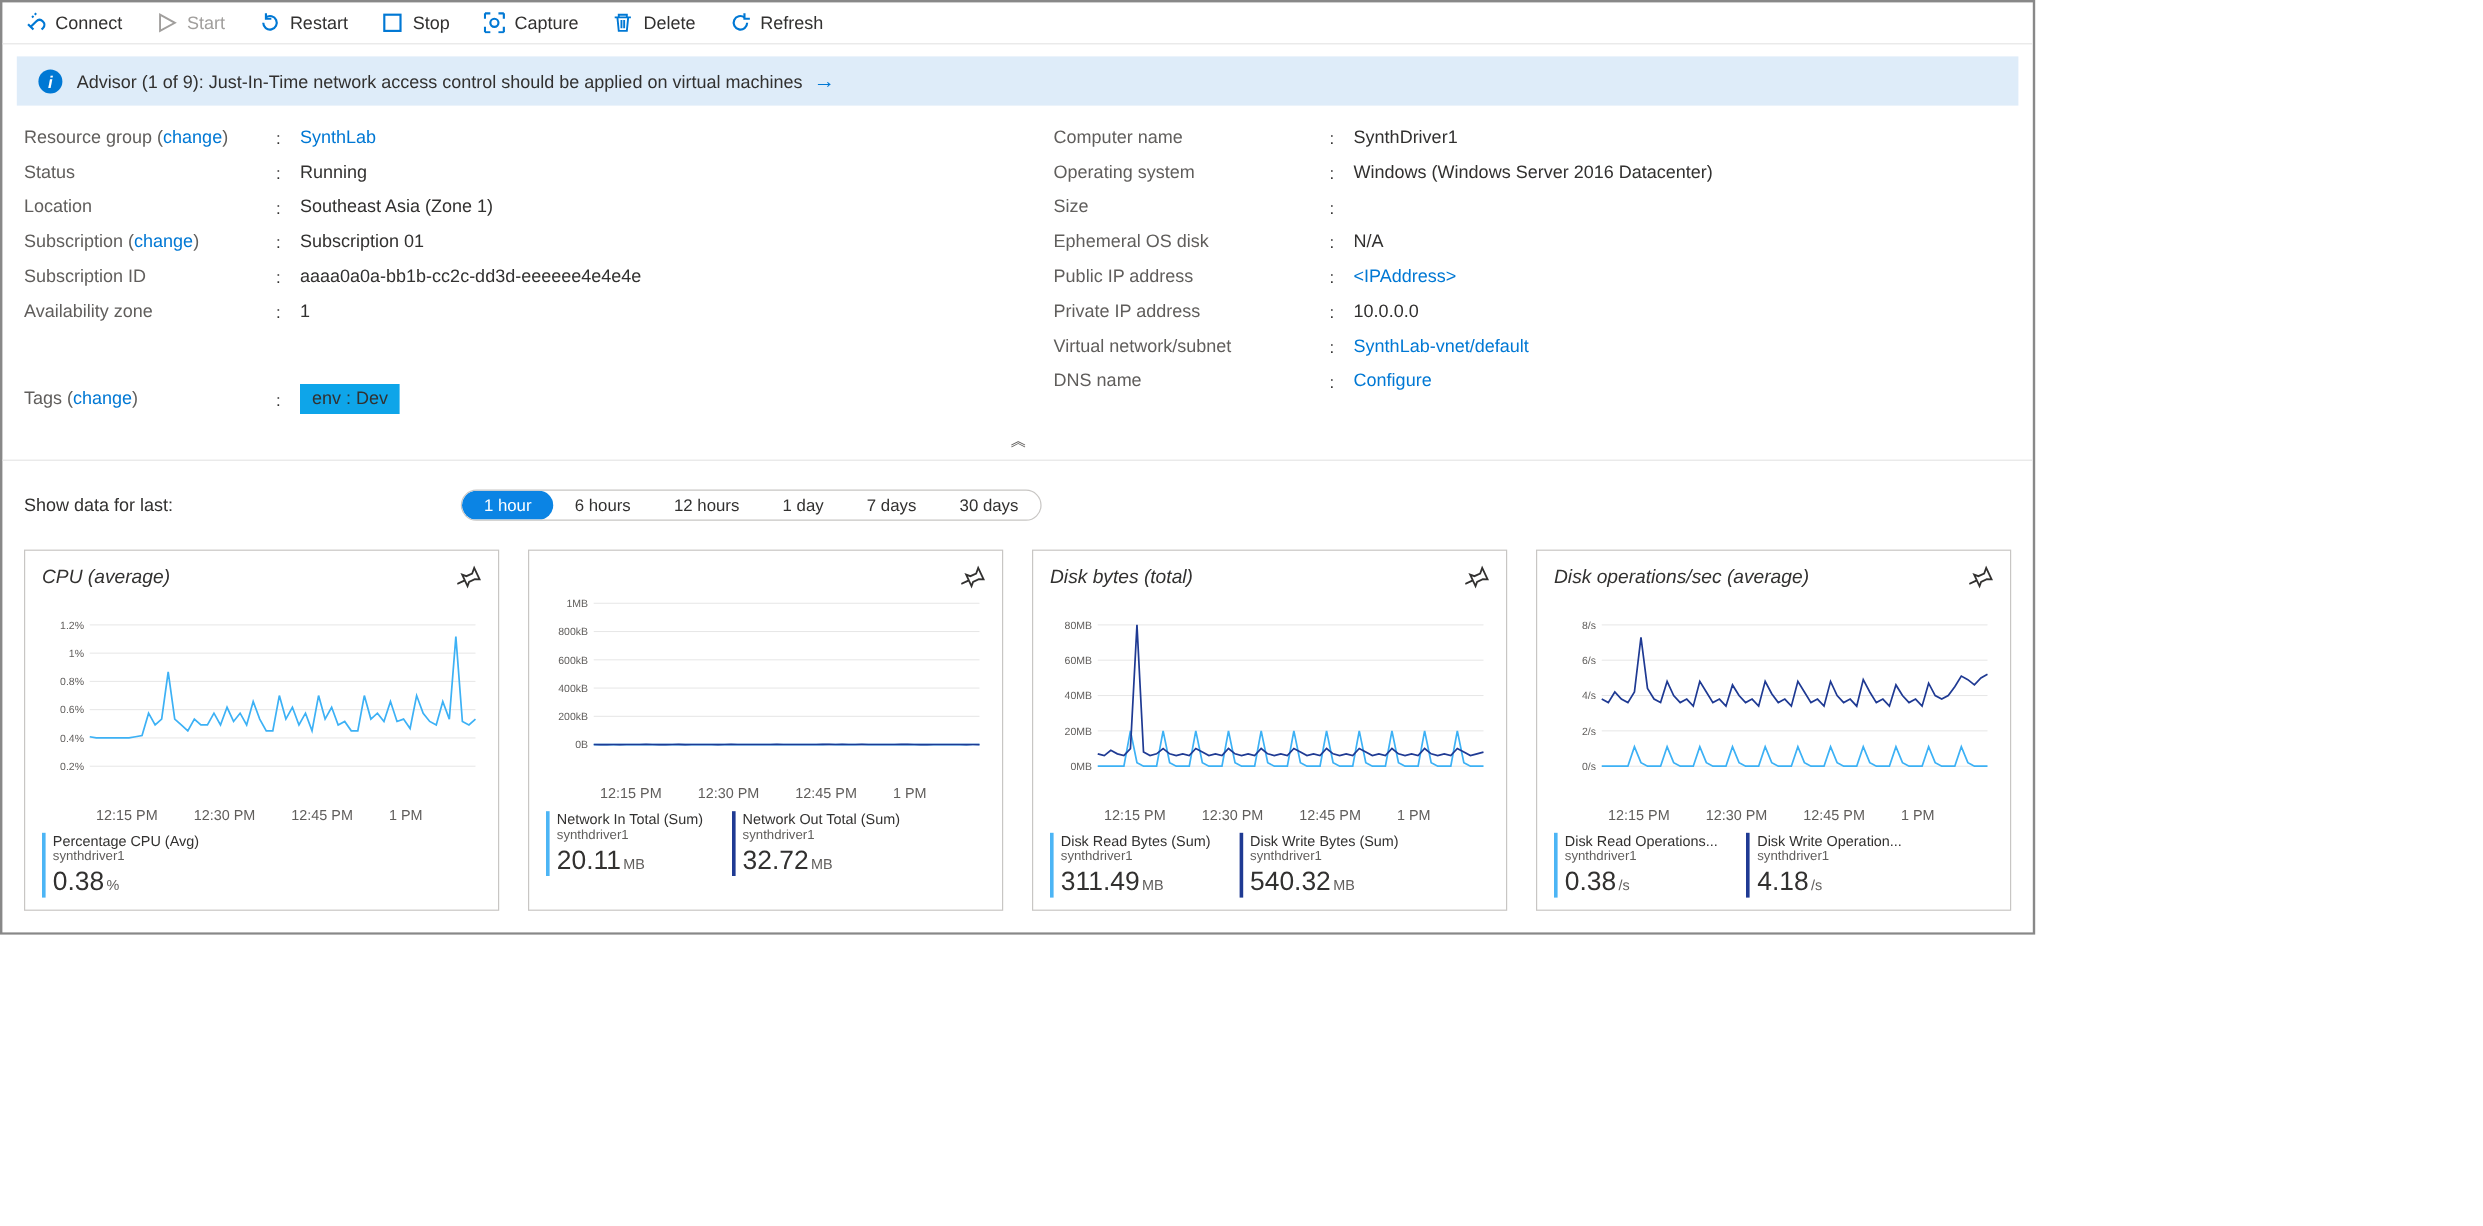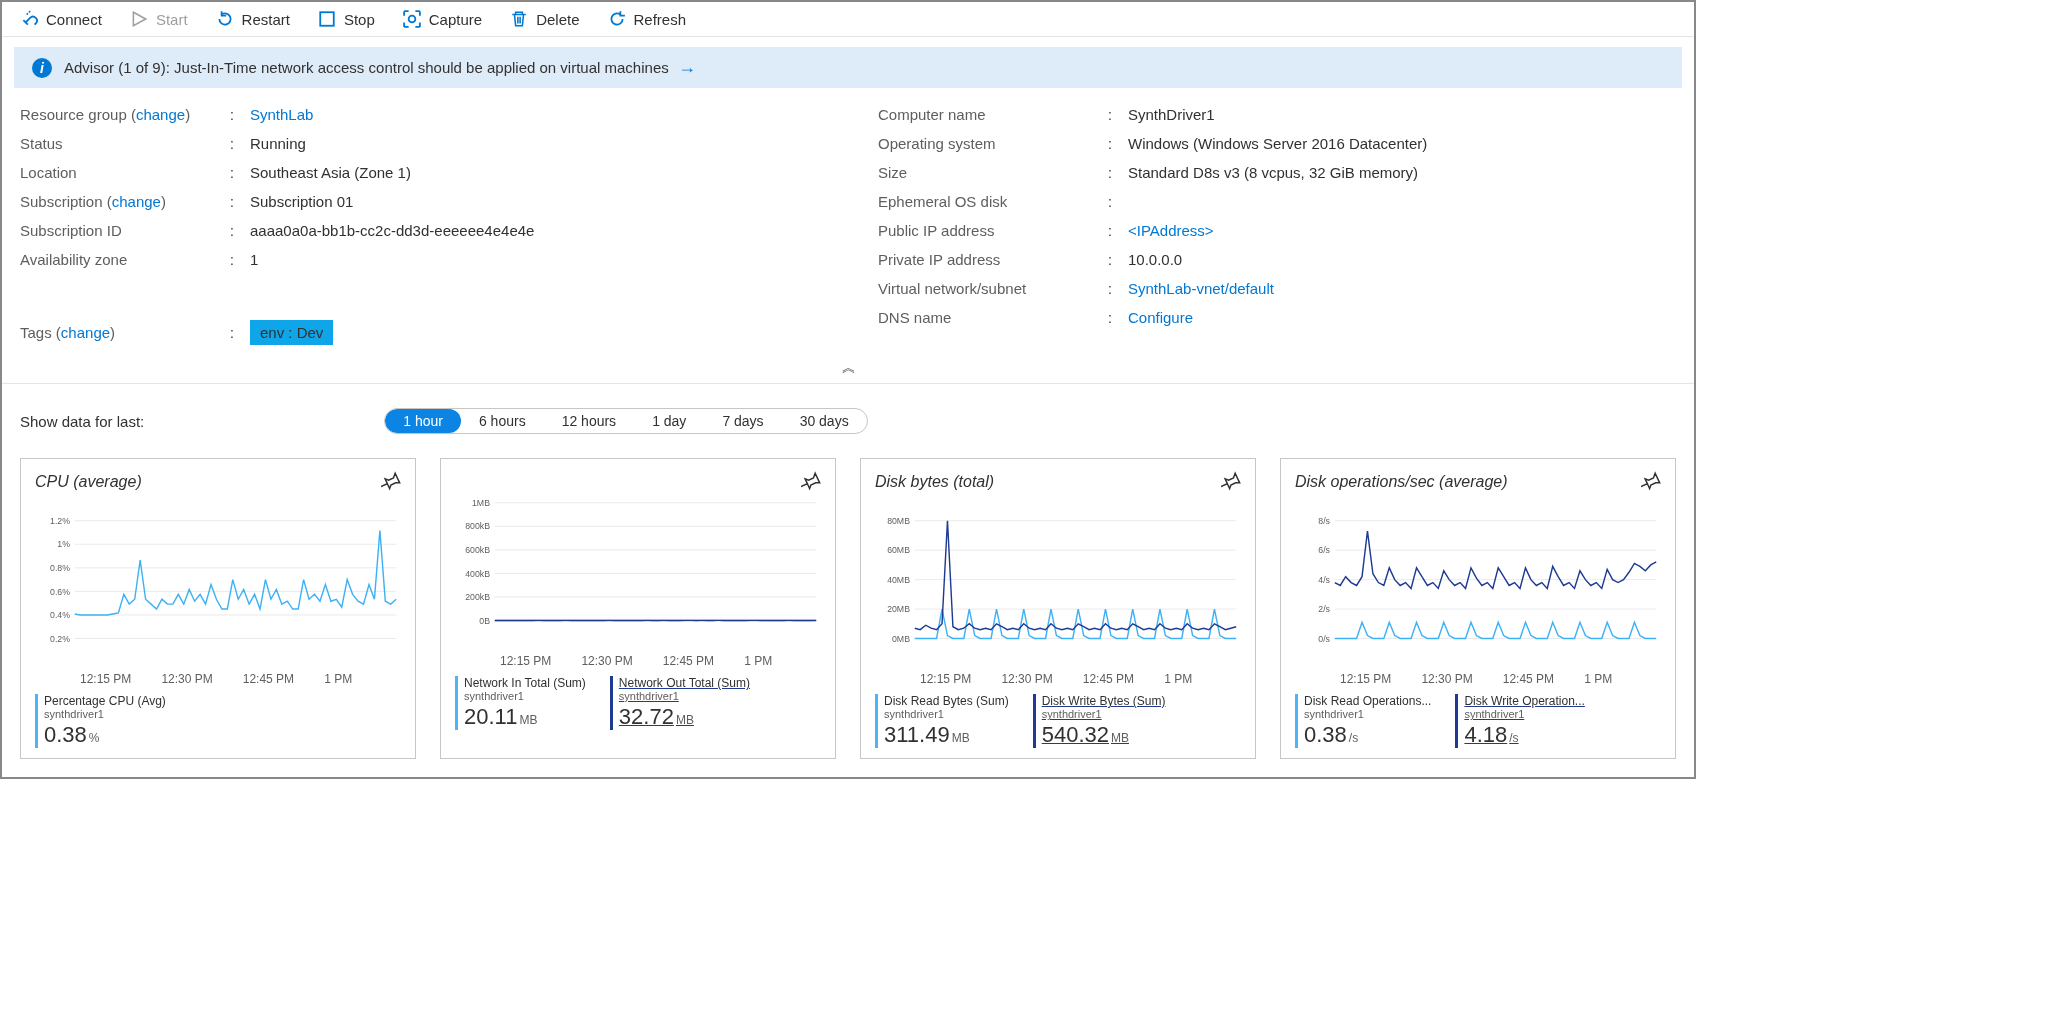--- a/index.html
+++ b/index.html
@@ -37,21 +37,21 @@
   .pin { position: absolute; top: 12px; right: 14px; cursor: pointer; }
   .chart-svg { width: 100%; height: 170px; }
   .x-ticks { display: flex; gap: 30px; font-size: 12px; color: #605e5c; padding-left: 45px; margin-top: 2px; }
   .stats { display: flex; gap: 24px; margin-top: 8px; }
   .stat { border-left: 3px solid; padding-left: 6px; }
   .stat .s-name { font-size: 12px; line-height: 1.2; }
   .stat .s-host { font-size: 11px; color: #605e5c; line-height: 1.2; }
   .stat .s-val { font-size: 22px; font-weight: 400; }
   .stat .s-unit { font-size: 12px; margin-left: 2px; color: #605e5c; }
   .c-light { color: #4cb5f5; border-color: #4cb5f5; }
-  .c-dark  { color: #1f3a93; border-color: #1f3a93; text-decoration: underline; }
+  .c-dark  { color: #1f3a93; border-color: #1f3a93; }
 </style>
 </head>
 <body>
 
 <div class="page">
 
   <div class="toolbar">
     <div class="tool-item">
       <span class="ico">
           <svg viewBox="0 0 16 16" width="18" height="18">
@@ -175,25 +175,25 @@
           <div class="ess-val">SynthDriver1</div>
         </div>
       <div class="ess-row wide">
           <div class="ess-label">Operating system</div>
           <div class="ess-sep">:</div>
           <div class="ess-val">Windows (Windows Server 2016 Datacenter)</div>
         </div>
       <div class="ess-row wide">
           <div class="ess-label">Size</div>
           <div class="ess-sep">:</div>
-          <div class="ess-val">Standard D8s v3 (8 vcpus, 32 GiB memory)</div>
         </div>
       <div class="ess-row wide">
           <div class="ess-label">Ephemeral OS disk</div>
           <div class="ess-sep">:</div>
+          <div class="ess-val">N/A</div>
         </div>
       <div class="ess-row wide">
           <div class="ess-label">Public IP address</div>
           <div class="ess-sep">:</div>
           <div class="ess-val"><a class="link" href="#">&lt;IPAddress&gt;</a></div>
         </div>
       <div class="ess-row wide">
           <div class="ess-label">Private IP address</div>
           <div class="ess-sep">:</div>
           <div class="ess-val">10.0.0.0</div>

